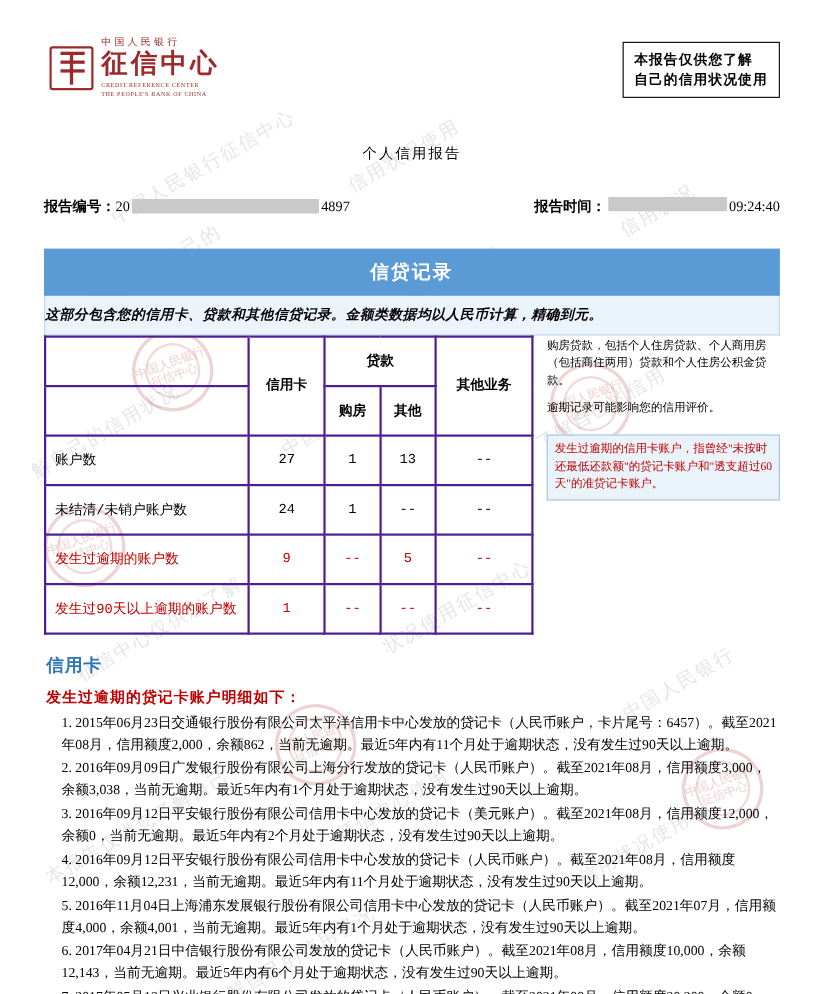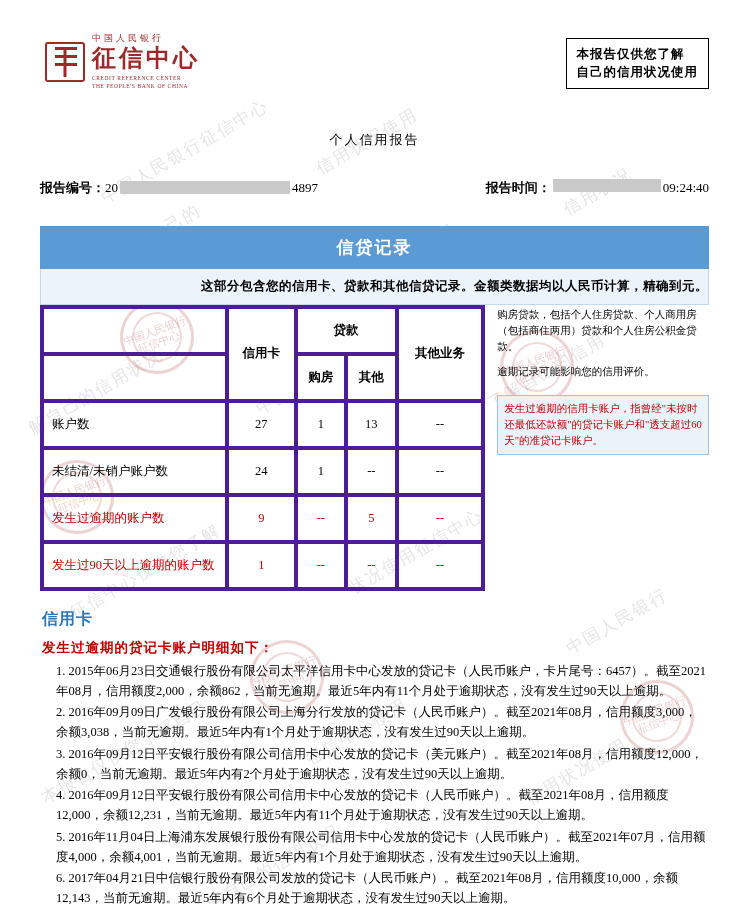--- a/index.html
+++ b/index.html
@@ -161,24 +161,25 @@
     text-align: center;
     font-size: 17px;
     letter-spacing: 2px;
     padding: 10px 0;
     font-weight: bold;
   }
   .banner-note {
     background: #ebf3fb;
     border: 1px solid #c3d8ee;
     border-top: none;
-    text-align: right;
+    text-align: left;
     font-size: 12.5px;
     padding: 9px 0;
     font-weight: bold;
+    font-style: italic;
     letter-spacing: 0.5px;
   }
 
   
   .sec-title {
     color: #2e75b6;
     font-size: 15px;
     font-weight: bold;
     margin: 14px 0 8px 2px;
     letter-spacing: 1px;
@@ -187,24 +188,25 @@
   .sec-title.blue-lg { font-size: 16px; margin-top: 18px; }
 
   
   .summary-wrap { display: flex; gap: 12px; align-items: flex-start; }
   table.sum {
     border-collapse: collapse;
     font-size: 12.5px;
     width: 452px;
   }
   table.sum th, table.sum td {
-    border: 4px solid #4c1d95;
+    border: 2px solid #4c1d95;
     text-align: center;
     padding: 13px 3px;
     height: 25px;
+    font-family: Liberation Mono, monospace;
   }
   table.sum th { font-weight: bold; background: #fff; }
   table.sum td.rowhead {
     text-align: left;
     padding-left: 8px;
     font-weight: normal;
     width: 185px;
   }
   table.sum td.rowhead.red, table.sum tr.red td { color: #c00000; }
   .side-notes { font-size: 10.5px; line-height: 1.55; width: 215px; padding-top: 2px;}

